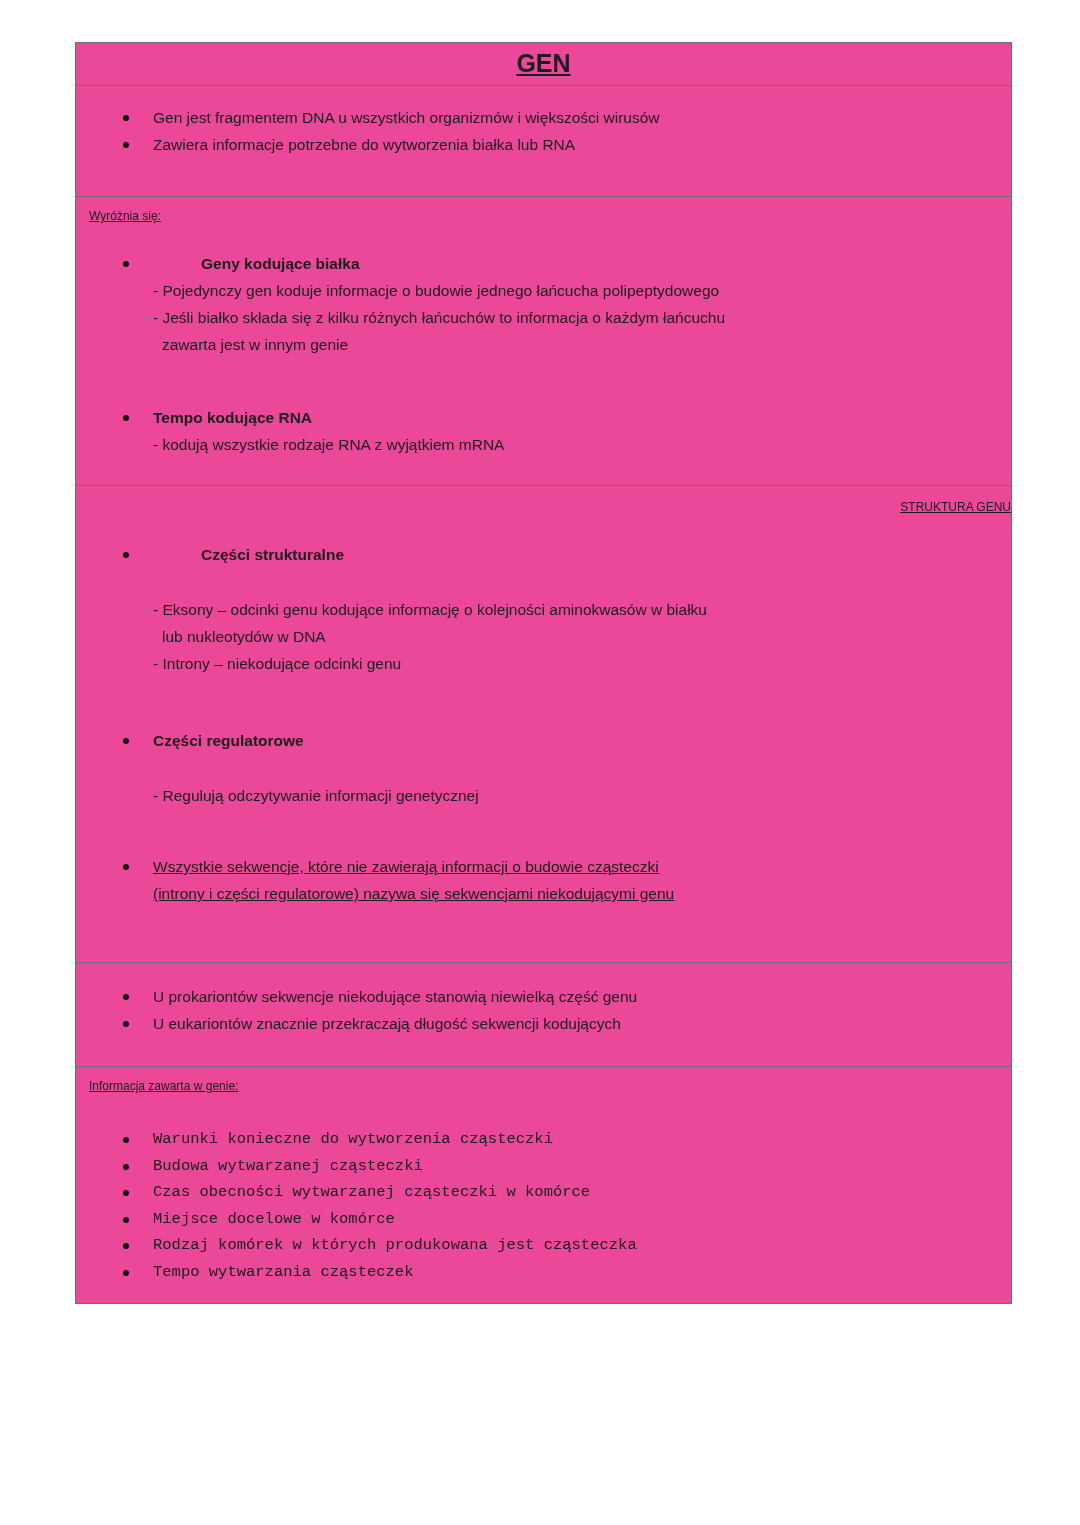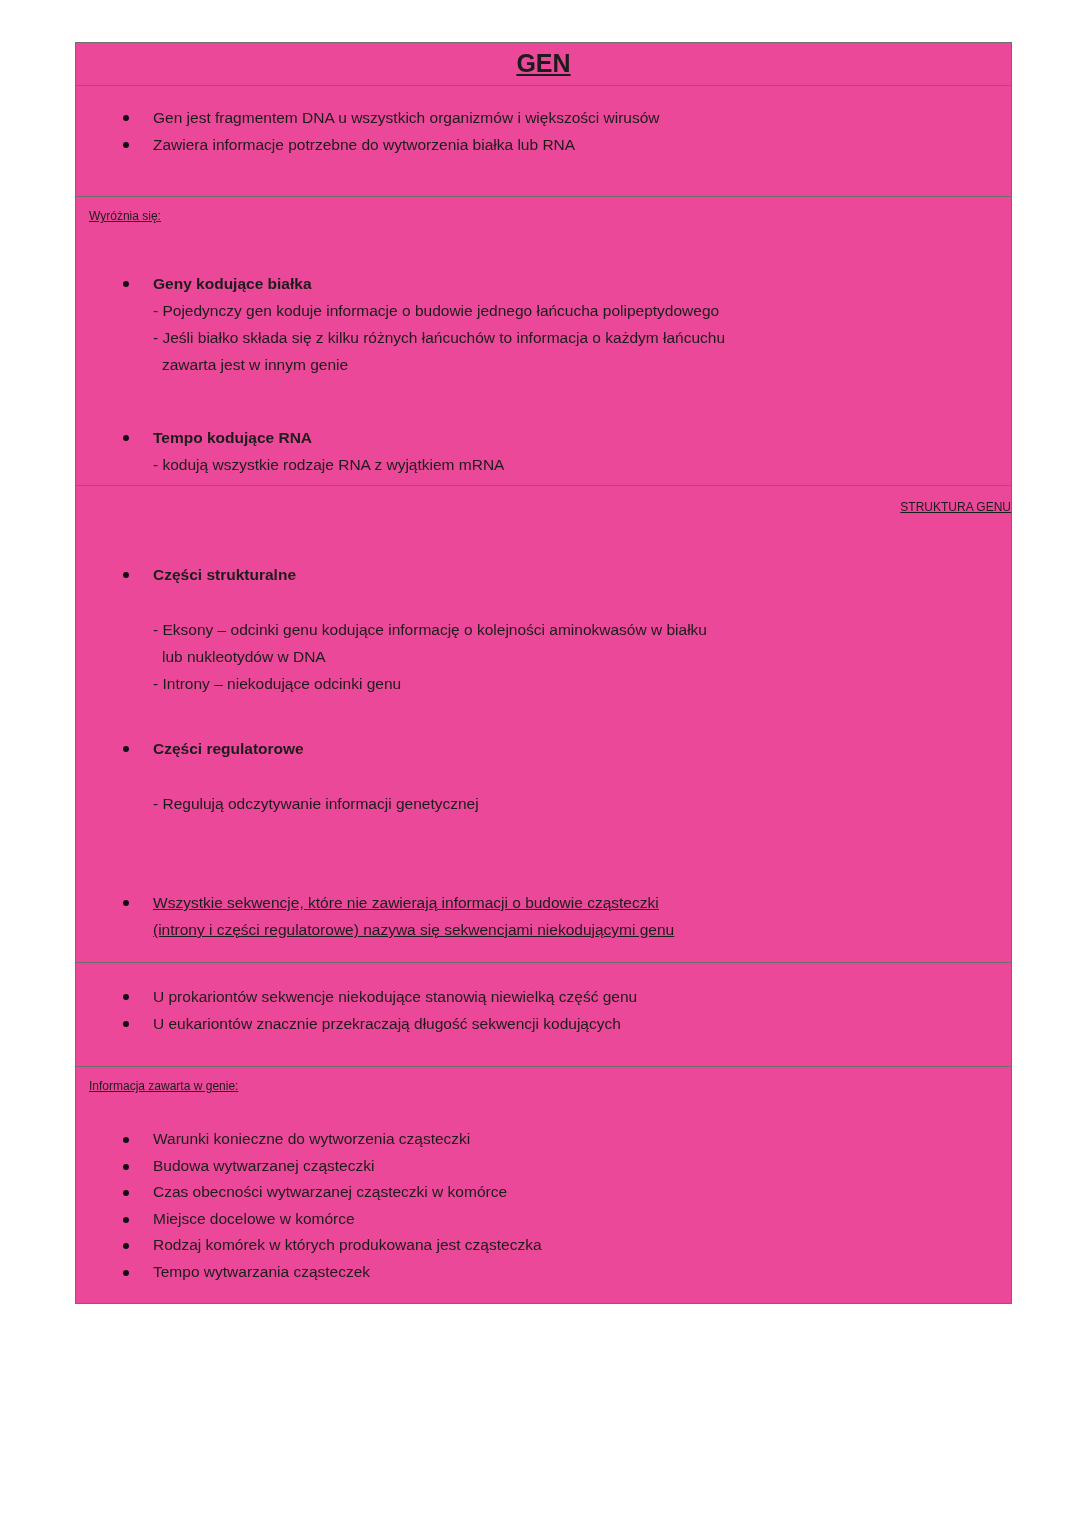--- a/index.html
+++ b/index.html
@@ -75,28 +75,28 @@
     margin-right: 24px;
   }
   .btext { flex: 1; }
   .btext.bold { font-weight: bold; }
 
   
   .sublines { padding-left: 77px; }
   .sublines .cont { padding-left: 9px; }
 
   
-  .mt-28 { margin-top: 40px; }
+  .mt-28 { margin-top: 20px; gap: 48px; }
   .mt-26 { margin-top: 26px; }
   .mt-22 { margin-top: 28px; }
-  .mt-38 { margin-top: 38px; justify-content: space-between; }
+  .mt-38 { margin-top: 50px; justify-content: space-between; }
   .mt-46 { margin-top: 46px; }
-  .mt-72 { margin-top: 72px; text-decoration: underline; }
-
-  .sec-informacja .brow { line-height: 26.5px; }
+  .mt-72 { margin-top: 44px; text-decoration: underline; }
+
+  .sec-informacja .brow { line-height: 26.5px; font-family: Liberation Mono, monospace; }
 </style>
 </head>
 <body>
 
 <div class="doc">
 
   <div class="sec sec-title">
     <span class="page-title">GEN</span>
   </div>
 

